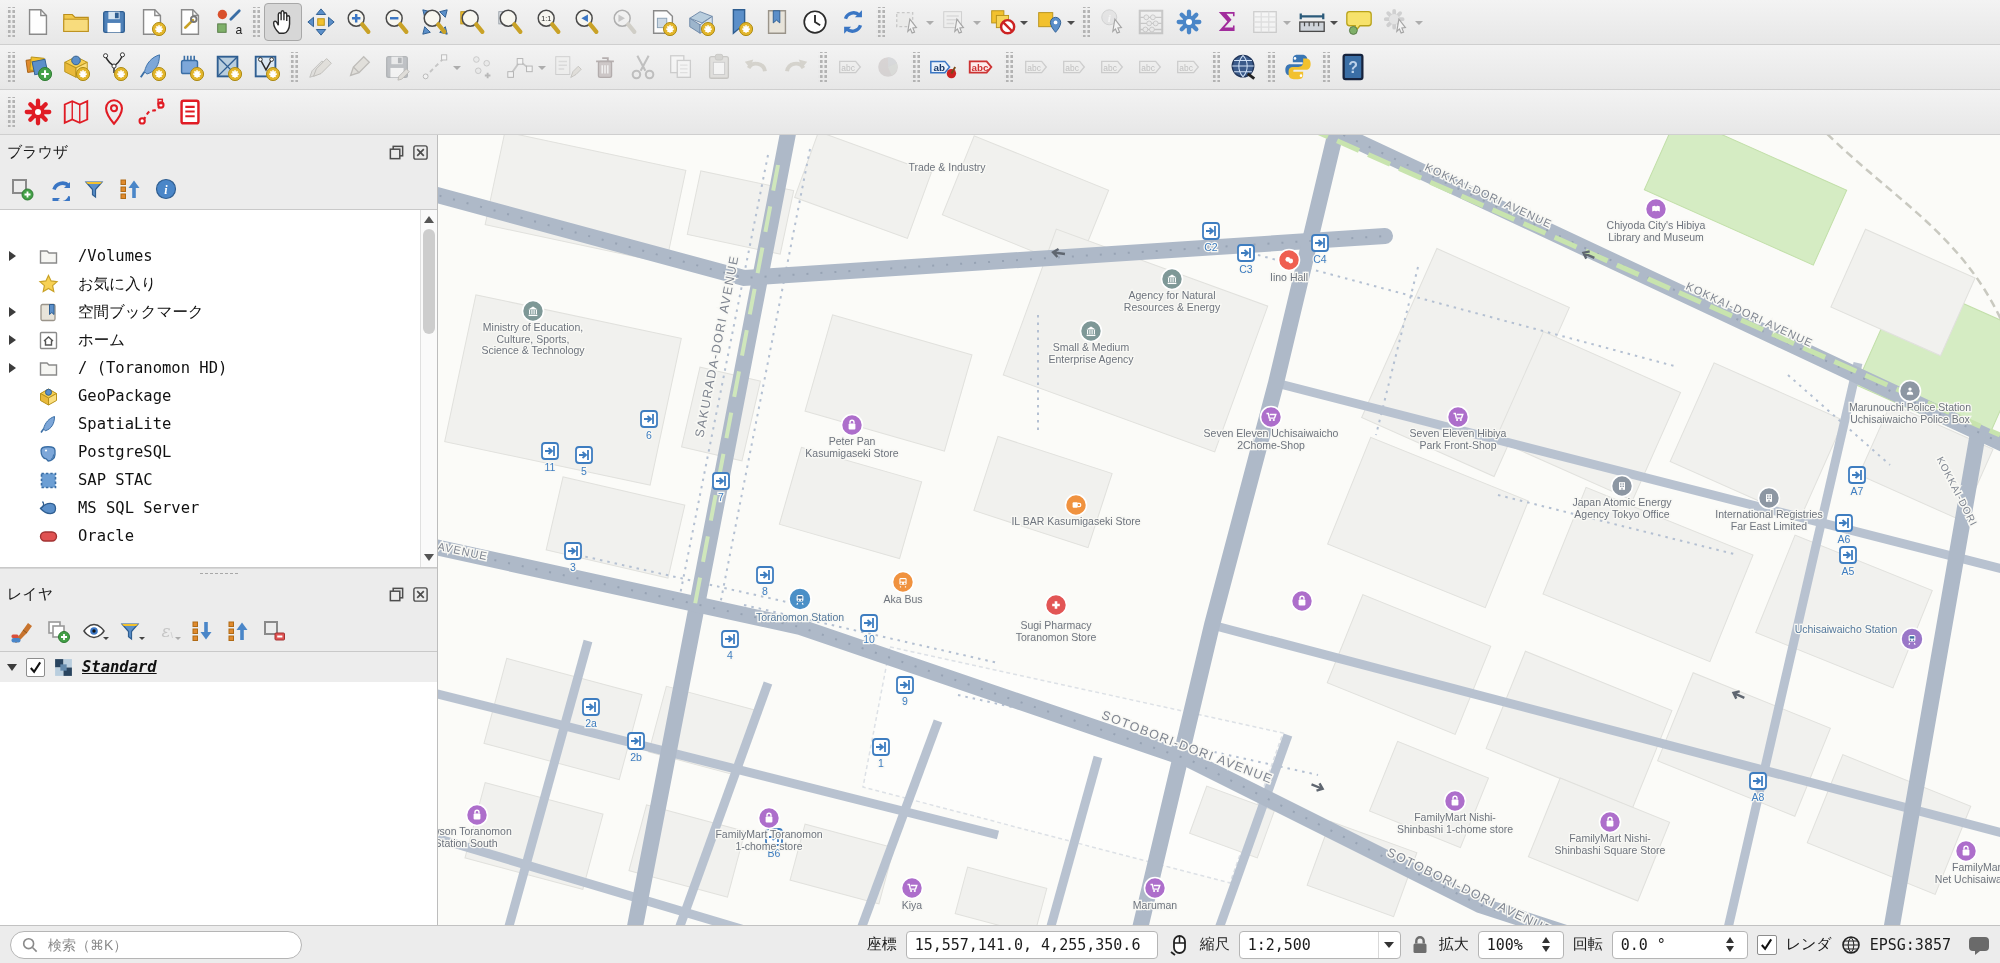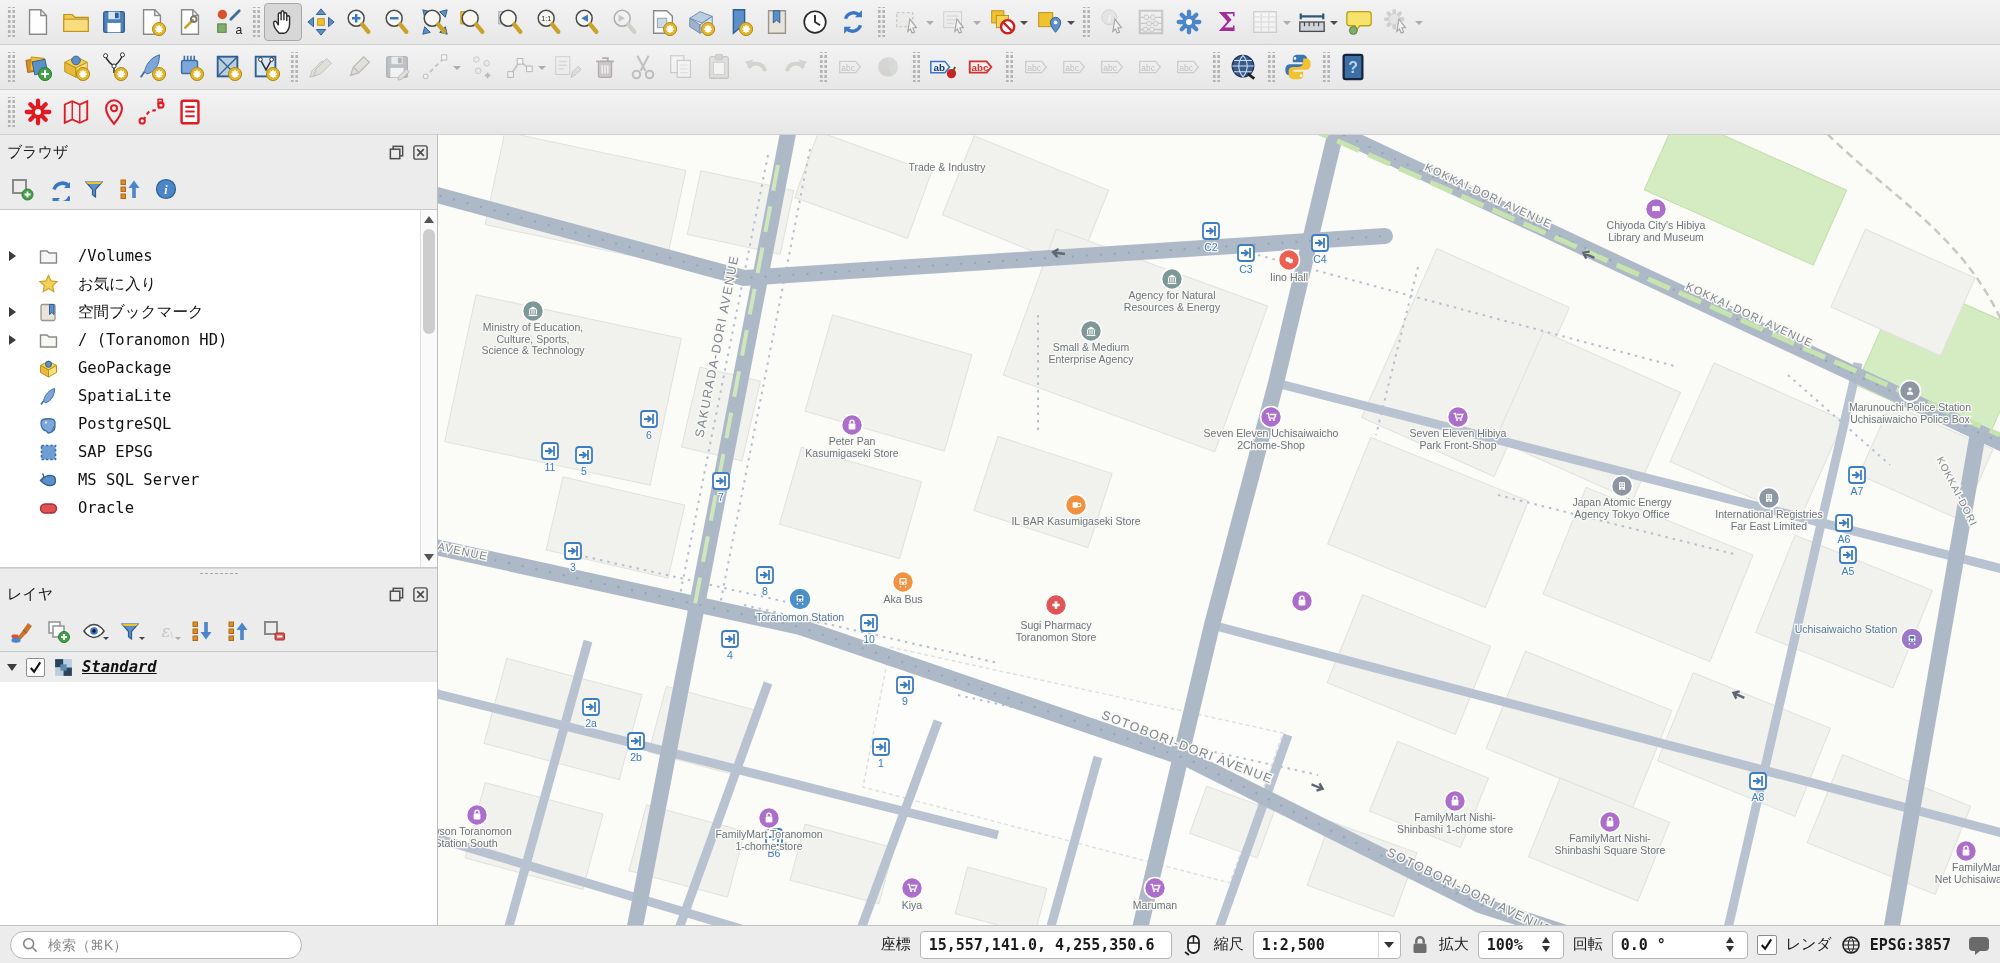--- a/index.html
+++ b/index.html
@@ -61,21 +61,21 @@
         display:flex;align-items:center;justify-content:center;}
   .cbox svg{width:15px;height:15px;}
   .lname{font-family:"DejaVu Sans Mono","Liberation Mono",monospace;font-size:15.5px;font-weight:bold;
          text-decoration:underline;color:#111;font-style:italic;}
   
   #map{flex:1;position:relative;background:#fbfbf8;min-width:0;}
   #mapsvg{position:absolute;inset:0;width:100%;height:100%;}
   
   #status{height:38px;flex:none;background:#ececec;border-top:1px solid #c2c2c2;display:flex;
           align-items:center;padding:0 10px;font-size:15px;color:#1b1b1b;gap:9px;}
-  .mono{font-family:"DejaVu Sans Mono","Liberation Mono",monospace;font-weight:bold;}
+  .mono{font-family:"DejaVu Sans Mono","Liberation Mono",monospace;}
   #searchbox{width:292px;height:28px;border:1px solid #b5b5b5;border-radius:14px;background:#fff;
              display:flex;align-items:center;padding:0 10px;gap:7px;flex:none;}
   #searchbox input{border:none;outline:none;flex:1;font-size:14px;color:#333;background:transparent;
                    font-family:"Liberation Sans",sans-serif;}
   #searchbox input::placeholder{color:#8b8b8b;}
   .sfield{height:28px;background:#fff;border:1px solid #b5b5b5;border-radius:4px;display:flex;
           align-items:center;padding:0 8px;font-size:15px;}
   .slabel{flex:none;}
   .spin{width:17px;height:26px;display:flex;flex-direction:column;align-items:center;justify-content:center;gap:3px;flex:none;}
   .spin i{display:block;border:4.5px solid transparent;}
@@ -742,20 +742,28 @@
               <span class="tarr on"></span>
               <span class="ticon"><svg viewBox="0 0 21 21">
                   <rect x="3" y="2.5" width="14" height="16" rx="1.5" fill="#e8e4da" stroke="#9a948a" stroke-width="1.3"></rect>
                   <path d="M11.5 2.5h4.5v10l-2.2-2-2.3 2z" fill="#5b8fc9" stroke="#2f5e91"></path>
                 </svg></span>
               <span>空間ブックマーク</span>
             </div>
             <div class="trow">
               <span class="tarr on"></span>
               <span class="ticon"><svg viewBox="0 0 21 21">
+                  <rect x="2.5" y="2.5" width="16" height="16" rx="1" fill="#fff" stroke="#8a8a8a" stroke-width="1.4"></rect>
+                  <path d="M6 11l4.5-4 4.5 4M7.5 10.5V15h6v-4.5" fill="none" stroke="#555" stroke-width="1.4"></path>
+                </svg></span>
+              <span>ホーム</span>
+            </div>
+            <div class="trow">
+              <span class="tarr on"></span>
+              <span class="ticon"><svg viewBox="0 0 21 21">
                   <path d="M2.5 5h6.5l2 2h7.5v10H2.5z" fill="#f6f6f3" stroke="#8a8a8a" stroke-width="1.4"></path>
                 </svg></span>
               <span>/ (Toranomon HD)</span>
             </div>
             <div class="trow">
               <span class="tarr"></span>
               <span class="ticon"><svg viewBox="0 0 21 21">
                   <path d="M2.5 7.5L10.5 3l8 4.5-8 4.5z" fill="#f7cf52" stroke="#b8921a"></path>
                   <path d="M2.5 7.5v7l8 4.5V12z" fill="#e9b93a" stroke="#b8921a"></path>
                   <path d="M18.5 7.5v7l-8 4.5V12z" fill="#fbde7e" stroke="#b8921a"></path>
@@ -778,21 +786,21 @@
                   <circle cx="8" cy="8.5" r="1.1" fill="#fff"></circle>
                   <path d="M13 17.5c1.5-1 2.5-2.8 2.5-5" fill="none" stroke="#3a6ea5"></path>
                 </svg></span>
               <span>PostgreSQL</span>
             </div>
             <div class="trow">
               <span class="tarr"></span>
               <span class="ticon"><svg viewBox="0 0 21 21">
                   <rect x="3.5" y="3.5" width="14" height="14" fill="#6d9fd4" stroke="#3a6ea5" stroke-width="1.6" stroke-dasharray="2.4 2"></rect>
                 </svg></span>
-              <span>SAP EPSG</span>
+              <span>SAP STAC</span>
             </div>
             <div class="trow">
               <span class="tarr"></span>
               <span class="ticon"><svg viewBox="0 0 21 21">
                   <path d="M2.5 10.5c6.5-7 15-6.5 15 0s-8.5 7-15 0z" fill="#5b8fc9" stroke="#2f5e91" stroke-width="1.3"></path>
                   <path d="M2.5 10.5C6 8.5 6.5 6 4.5 3.5" fill="none" stroke="#2f5e91" stroke-width="1.3"></path>
                 </svg></span>
               <span>MS SQL Server</span>
             </div>
             <div class="trow">
@@ -1393,21 +1401,21 @@
       <span>15,557,141.0, 4,255,350.6</span>
     </div>
     <span class="sicon">
       <svg width="24" height="24" viewBox="0 0 24 24">
           <rect x="7" y="3" width="11" height="17" rx="5.5" fill="#fff" stroke="#222" stroke-width="1.8"></rect>
           <path d="M12.5 3v7M7 10h11" stroke="#222" stroke-width="1.5"></path>
           <path d="M4 19l4 3" stroke="#222" stroke-width="1.8"></path>
         </svg>
     </span>
     <span class="slabel">縮尺</span>
-    <div class="sfield mono" style="width:148px">
+    <div class="sfield mono" style="width:162px">
       <span>1:2,500</span>
       <span style="flex:1"></span>
       <span class="comboarr"></span>
     </div>
     <span class="sicon">
       <svg width="20" height="20" viewBox="0 0 20 20">
           <rect x="3.5" y="8.5" width="13" height="9.5" rx="1.5" fill="#6e6e6e"></rect>
           <path d="M6.3 8.5V6a3.7 3.7 0 017.4 0v2.5" fill="none" stroke="#6e6e6e" stroke-width="2.4"></path>
         </svg>
     </span>

